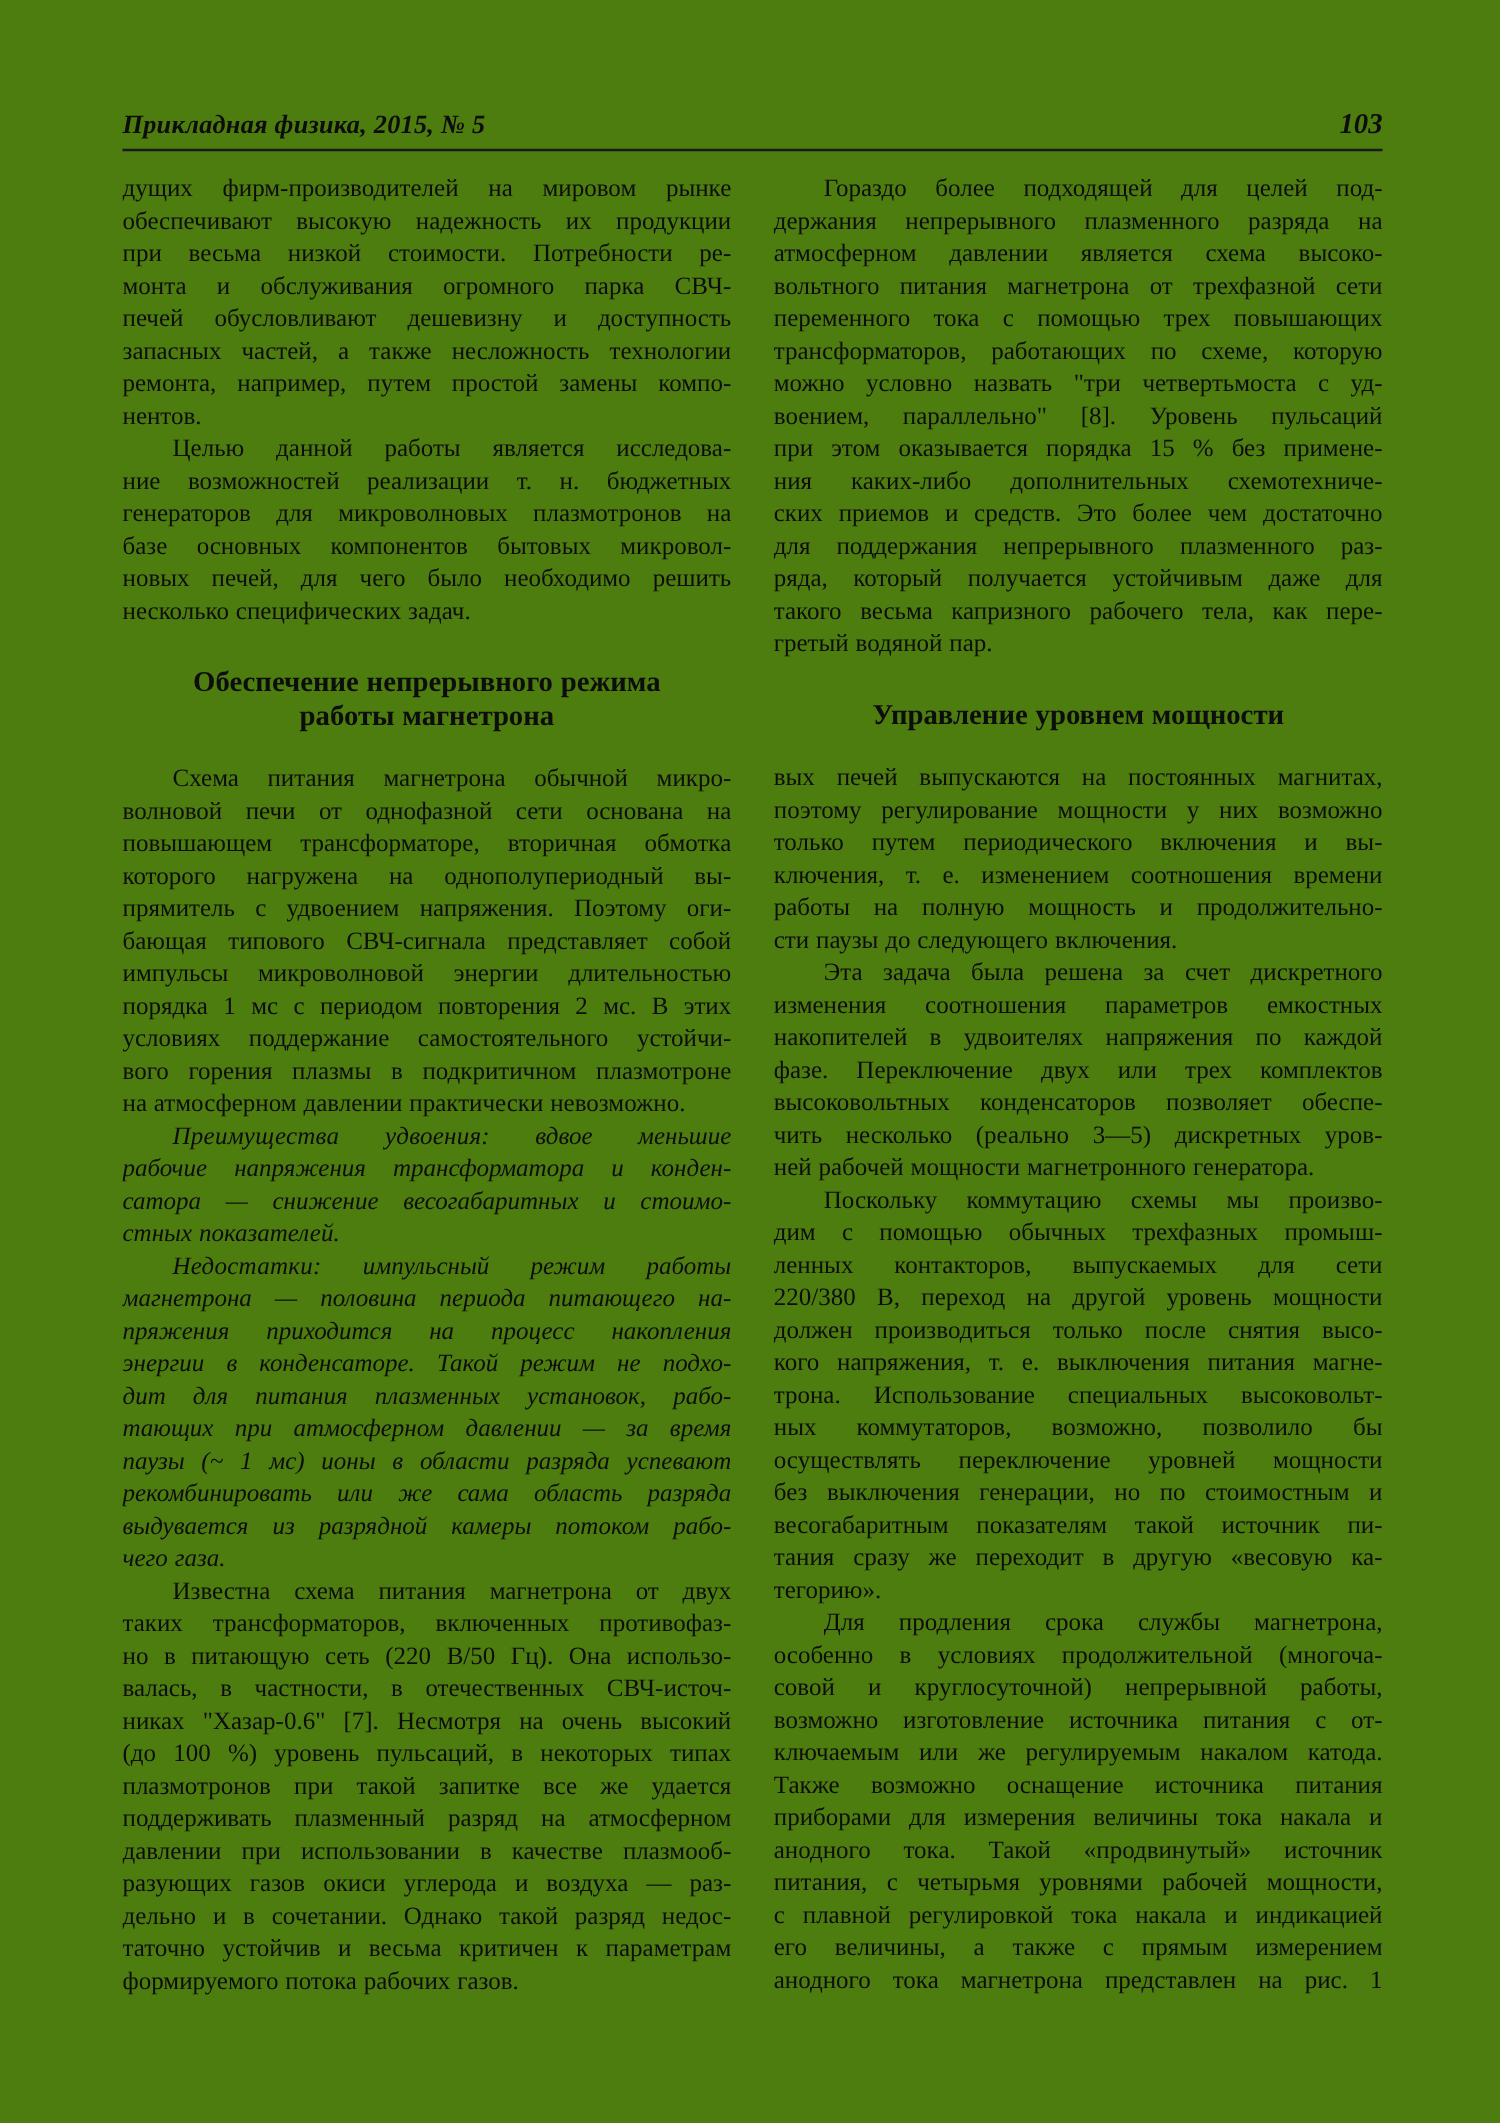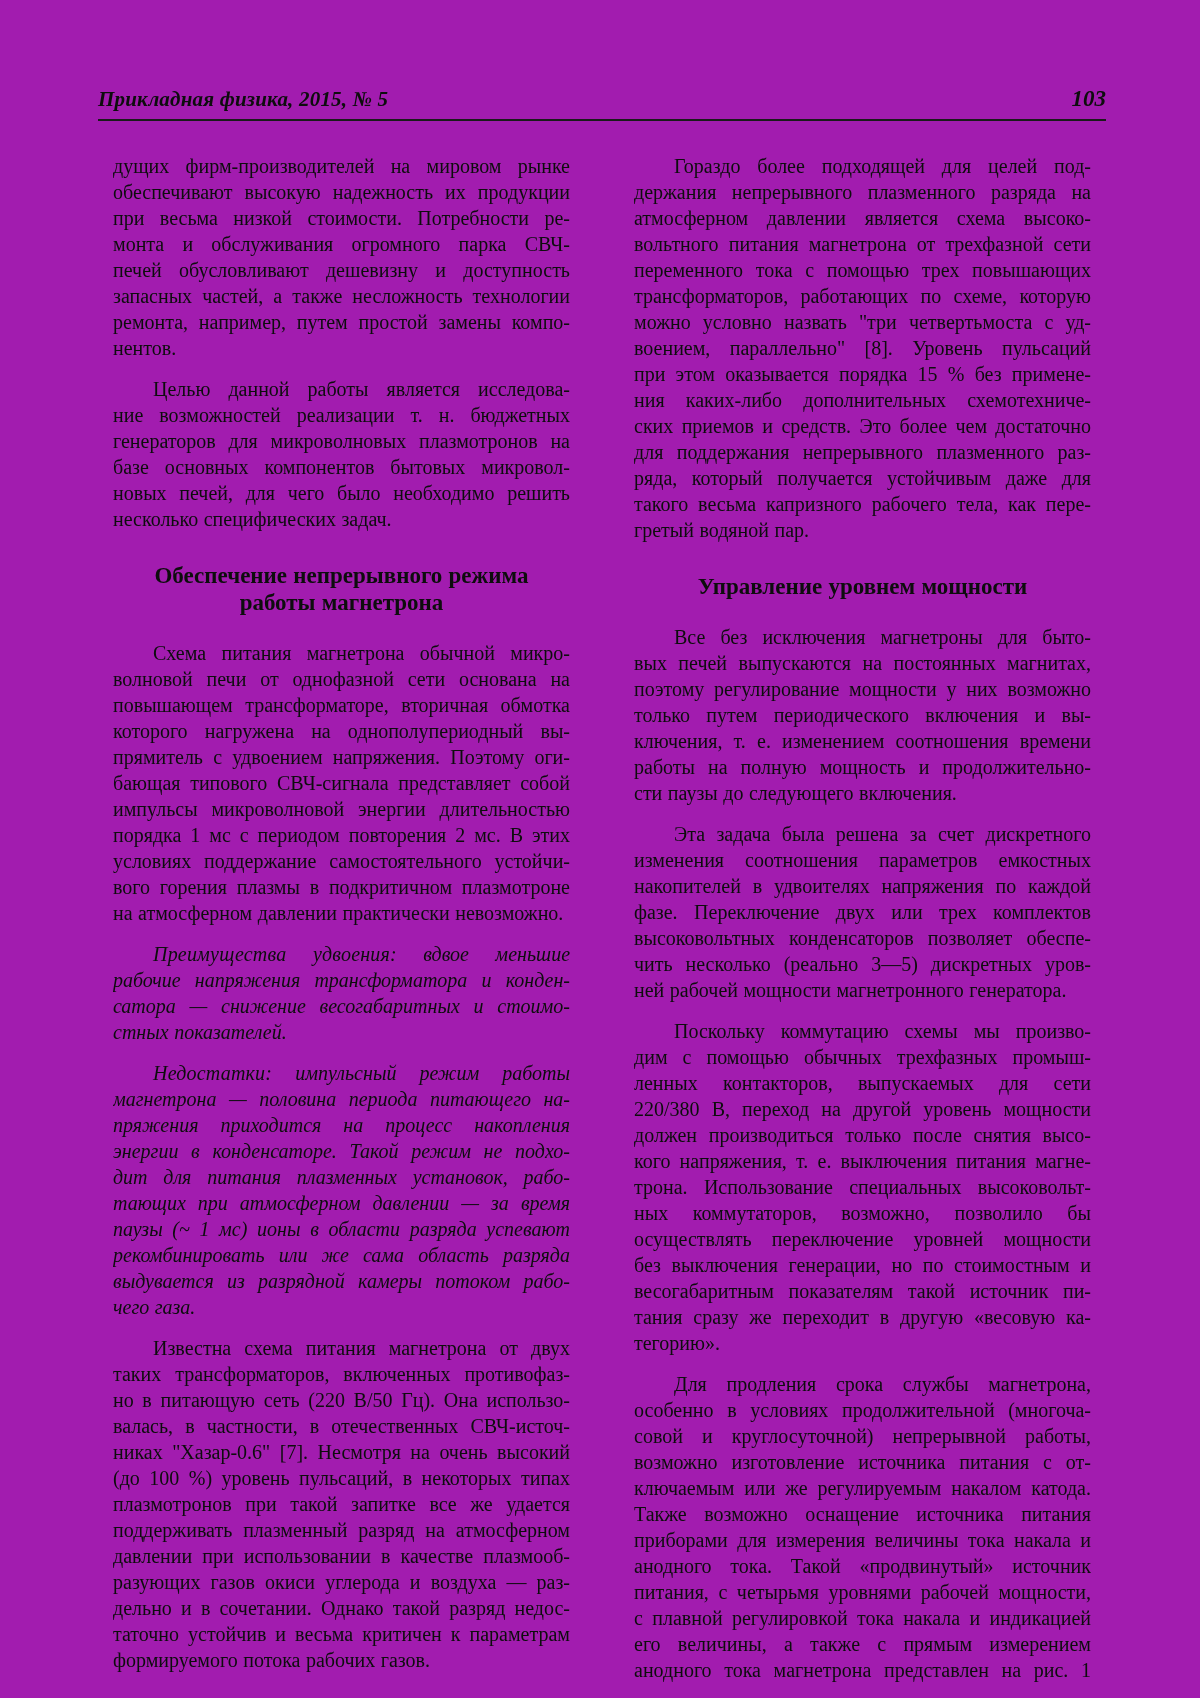--- a/index.html
+++ b/index.html
@@ -12,21 +12,21 @@
     height: 1698px;
     overflow: hidden;
     font-family: "Liberation Serif", "DejaVu Serif", serif;
     color: #0d0d0d;
   }
   .page {
     box-sizing: border-box;
     width: 1200px;
     height: 1698px;
     padding: 86px 94px 40px 98px;
-    background: #a21caf;
+    background: #4d7c0f;
   }
   .page-header {
     display: flex;
     justify-content: space-between;
     align-items: baseline;
     padding-bottom: 7px;
     border-bottom: 2px solid #1a1a1a;
   }
   .journal-title {
     font-style: italic;
@@ -41,21 +41,21 @@
   }
   .columns {
     display: flex;
     gap: 34px;
     margin-top: 17px;
   }
   .col {
     width: 487px;
     flex: 0 0 487px;
   }
-  .block { margin: 15px; }
+  .block { margin: 0; }
   .line {
     font-size: 20px;
     line-height: 26px;
     height: 26px;
     overflow: hidden;
     text-align: justify;
     text-align-last: justify;
     -moz-text-align-last: justify;
     word-spacing: 0.5px;
   }
@@ -178,21 +178,20 @@
           <div class="line">ских приемов и средств. Это более чем достаточно</div>
           <div class="line">для поддержания непрерывного плазменного раз-</div>
           <div class="line">ряда, который получается устойчивым даже для</div>
           <div class="line">такого весьма капризного рабочего тела, как пере-</div>
           <div class="line last">гретый водяной пар.</div>
         </div>
         <div class="block heading">
           <div class="line last">Управление уровнем мощности</div>
         </div>
         <div class="block paragraph">
-          <div class="line first-indent">Все без исключения магнетроны для быто-</div>
           <div class="line">вых печей выпускаются на постоянных магнитах,</div>
           <div class="line">поэтому регулирование мощности у них возможно</div>
           <div class="line">только путем периодического включения и вы-</div>
           <div class="line">ключения, т. е. изменением соотношения времени</div>
           <div class="line">работы на полную мощность и продолжительно-</div>
           <div class="line last">сти паузы до следующего включения.</div>
         </div>
         <div class="block paragraph">
           <div class="line first-indent">Эта задача была решена за счет дискретного</div>
           <div class="line">изменения соотношения параметров емкостных</div>

